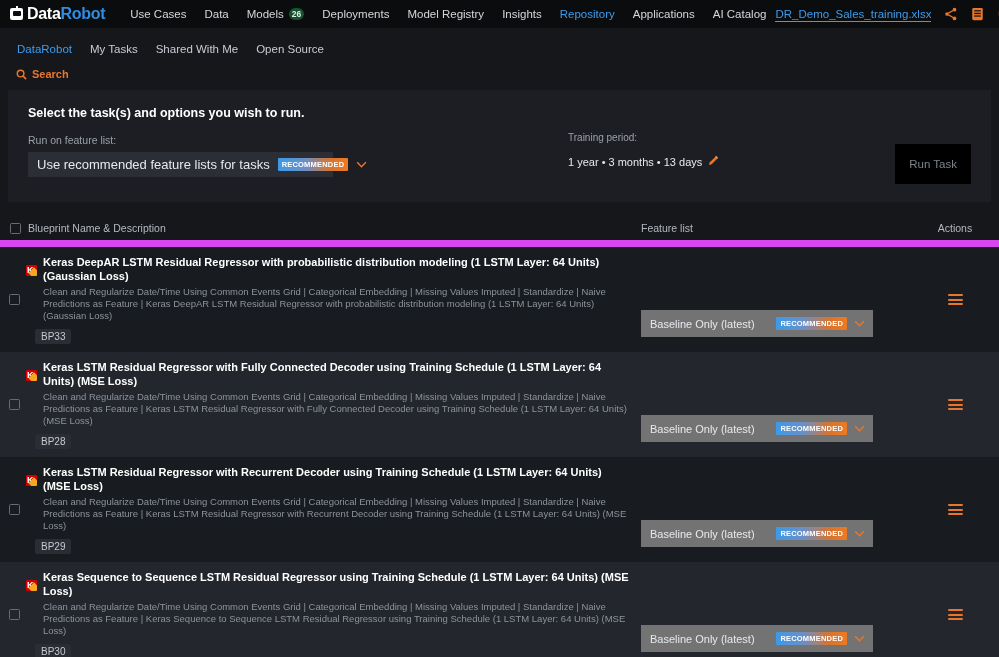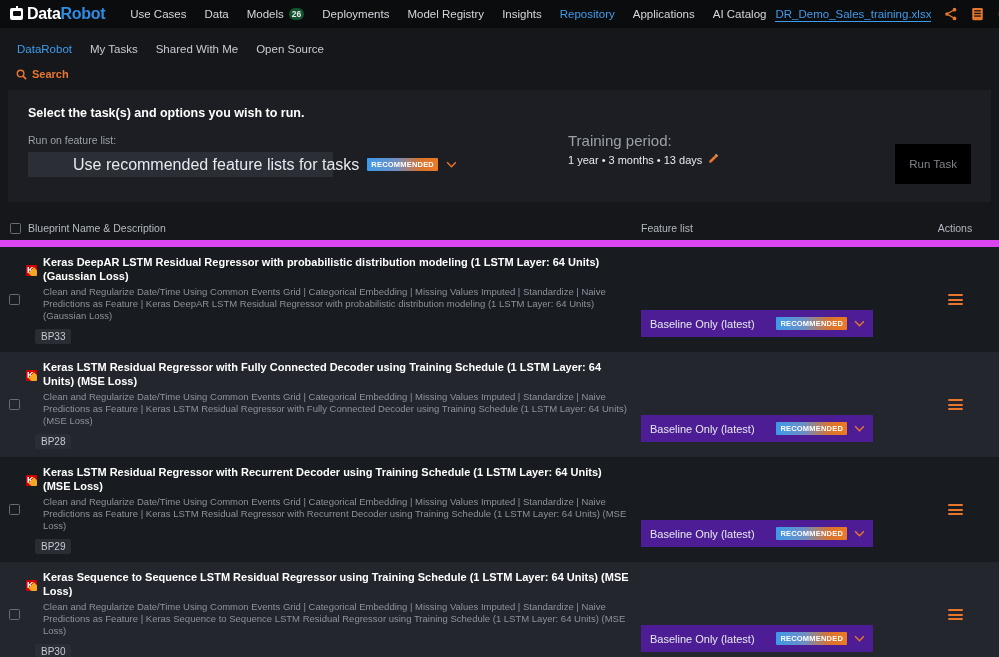--- a/index.html
+++ b/index.html
@@ -137,44 +137,43 @@
   }
   .select-box {
     width: 305px; height: 25px;
     background: #2b2e34;
     display: flex; align-items: center;
     padding: 0 8px 0 9px;
     gap: 8px;
     cursor: pointer;
   }
   .select-value {
-    font-size: 16px; color: #e6e9ed; white-space: nowrap;
+    font-size: 13px; color: #e6e9ed; white-space: nowrap;
     flex: 1;
-    margin-left: 36px;
   }
   .badge-recommended {
     font-size: 7.5px;
     font-weight: bold;
     color: #ffffff;
     letter-spacing: 0.2px;
     padding: 2px 4px 1.5px 4px;
     background: linear-gradient(90deg, #3d9ae8 0%, #6d8fc4 40%, #d9742e 75%, #ec7a22 100%);
     border-radius: 1px;
     white-space: nowrap;
   }
   .chev {
     color: #e8762c; font-size: 11px; line-height: 1;
   }
 
   .panel-mid {
     margin-left: 40px;
     padding-top: 26px;
     flex: 1;
   }
-  .tp-label { font-size: 15px; color: #9ba1a9; margin-bottom: 4px; }
+  .tp-label { font-size: 10px; color: #9ba1a9; margin-bottom: 12px; }
   .tp-value {
     font-size: 11px; color: #e6e9ed;
     display: flex; align-items: center; gap: 6px;
   }
   .pencil { color: #e8762c; font-size: 11px; }
 
   .panel-right { padding-top: 38px; }
   .run-task-btn {
     background: #000000;
     color: #7e838b;
@@ -274,21 +273,21 @@
     font-size: 10px;
     padding: 2px 6px;
     border-radius: 2px;
   }
   .row-fl {
     width: 270px;
     display: flex; align-items: center;
   }
   .fl-select {
     width: 232px; height: 27px;
-    background: #4c1d95;
+    background: #737373;
     display: flex; align-items: center;
     padding: 0 8px 0 9px;
     gap: 7px;
     cursor: pointer;
     margin-top: 48px;
   }
   .fl-value { font-size: 11px; color: #e6e9ed; flex: 1; white-space: nowrap; }
   .row-act {
     width: 88px;
     display: flex; align-items: center; justify-content: center;

